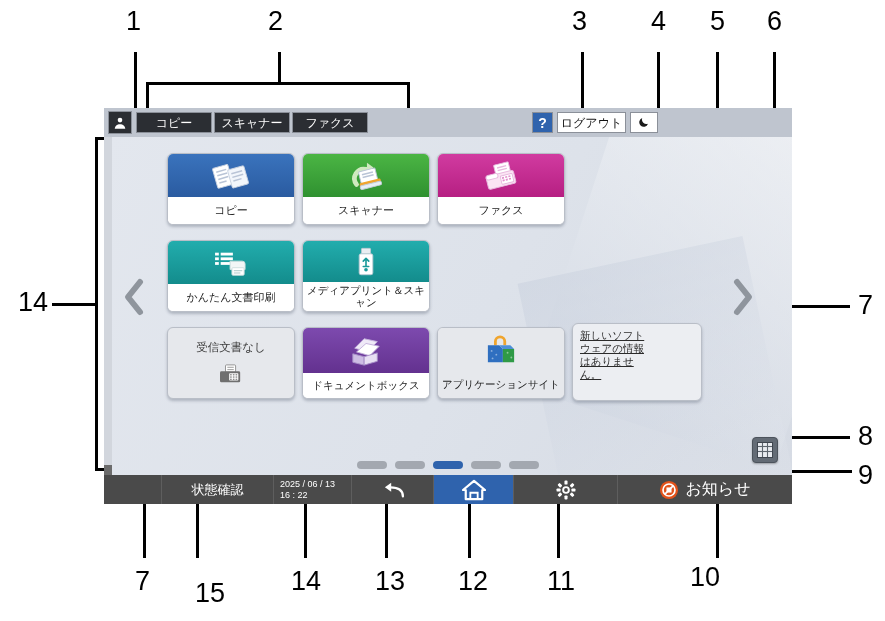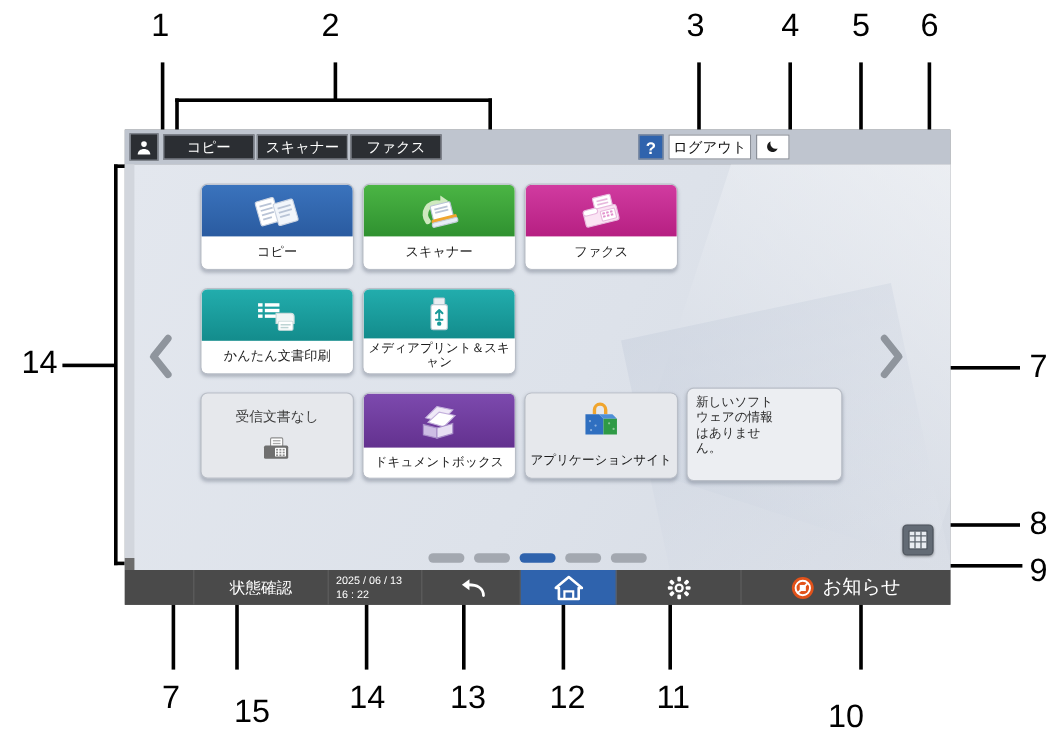--- a/index.html
+++ b/index.html
@@ -90,21 +90,21 @@
 
 <div class="callout" style="left:126px;top:8px;">1</div>
 <div class="callout" style="left:268px;top:8px;">2</div>
 <div class="callout" style="left:572px;top:8px;">3</div>
 <div class="callout" style="left:651px;top:8px;">4</div>
 <div class="callout" style="left:710px;top:8px;">5</div>
 <div class="callout" style="left:767px;top:8px;">6</div>
 <div class="callout" style="left:858px;top:292px;">7</div>
 <div class="callout" style="left:858px;top:423px;">8</div>
 <div class="callout" style="left:858px;top:462px;">9</div>
-<div class="callout" style="left:690px;top:584px;">10</div>
+<div class="callout" style="left:690px;top:564px;">10</div>
 <div class="callout" style="left:547px;top:568px;">11</div>
 <div class="callout" style="left:458px;top:568px;">12</div>
 <div class="callout" style="left:375px;top:568px;">13</div>
 <div class="callout" style="left:291px;top:568px;">14</div>
 <div class="callout" style="left:183px;top:580px;margin-left:12px;">15</div>
 <div class="callout" style="left:135px;top:568px;">7</div>
 <div class="callout" style="left:18px;top:289px;">14</div>
 
 <div class="lead v" style="left:134px;top:52px;height:58px;"></div>
 <div class="lead v" style="left:278px;top:52px;height:32px;"></div>
@@ -301,21 +301,21 @@
           <path d="M6 14l10-10 14 3-10 11z" fill="#efe9f7" stroke="#c3b0dc"></path>
           <path d="M8 18l10-9 14 3-10 10z" fill="#ffffff" stroke="#c3b0dc"></path>
           <path d="M4 20l12 3v9L4 29z" fill="#cdbde4" stroke="#a88fc9"></path>
           <path d="M16 23l14-4v9l-14 4z" fill="#e7dff3" stroke="#a88fc9"></path>
         </svg>
       </div>
       <div class="cap" style="height:25px;font-size:10.5px;">ドキュメントボックス</div>
     </div>
 
     <div class="widget" style="left:468px;top:186px;width:130px;height:78px;background:#eceef2;">
-      <div style="font-size:10.5px;line-height:13px;color:#2b2b2b;padding:5px 7px;width:72px;">新しいソフトウェアの情報はありません。</div>
+      <div style="font-size:10.5px;line-height:13px;color:#2b2b2b;padding:5px 7px;width:72px;text-decoration:underline;">新しいソフトウェアの情報はありません。</div>
     </div>
 
     <div class="arrow" style="left:18px;top:140px;">
       <svg width="24" height="40" viewBox="0 0 24 40">
         <path d="M18 5L6 20l12 15" fill="none" stroke="#8f959d" stroke-width="6" stroke-linecap="round" stroke-linejoin="round"></path>
       </svg>
     </div>
     <div class="arrow" style="left:627px;top:140px;">
       <svg width="24" height="40" viewBox="0 0 24 40">
         <path d="M6 5l12 15L6 35" fill="none" stroke="#8f959d" stroke-width="6" stroke-linecap="round" stroke-linejoin="round"></path>

